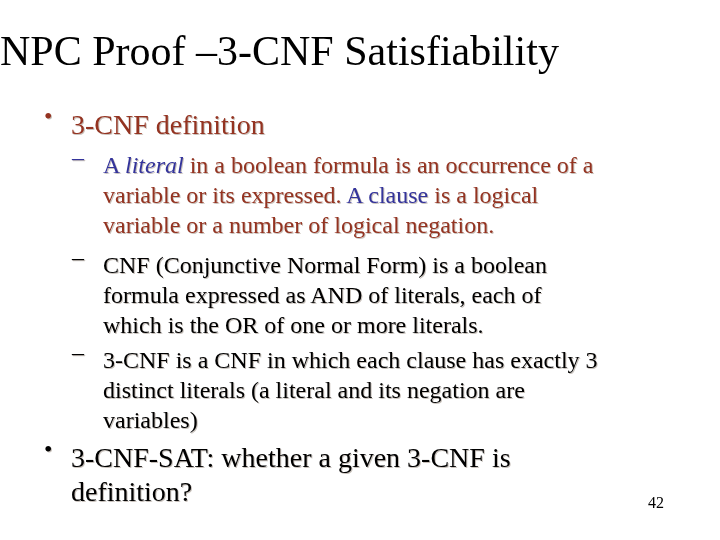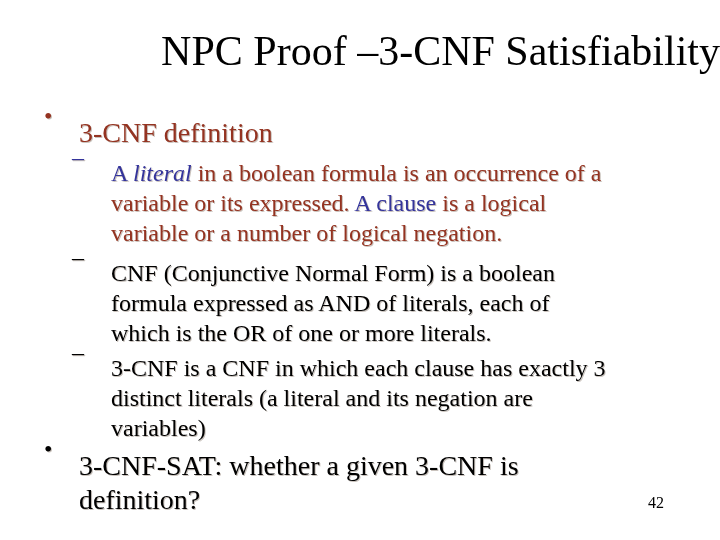--- a/index.html
+++ b/index.html
@@ -14,21 +14,21 @@
     background: #ffffff;
     overflow: hidden;
     font-family: "Liberation Serif", "DejaVu Serif", serif;
   }
   .title {
     position: absolute;
     top: 26px;
     left: 0;
     width: 720px;
     margin: 0;
-    text-align: right;
+    text-align: left;
     font-size: 42px;
     font-weight: normal;
     color: #000000;
     letter-spacing: 0px;
     line-height: 50px;
   }
   
   .b1 {
     position: absolute;
     left: 44px;
@@ -51,21 +51,21 @@
     width: 575px;
     font-size: 24px;
     line-height: 30px;
   }
   .sub .marker {
     position: absolute;
     left: 0;
     top: 0;
   }
   .sub p, .b1 p {
-    margin: 16px;
+    margin: 8px;
   }
   .shadowed {
     text-shadow: 1px 1px 0 #c9c2bc;
   }
   .red    { color: #943321; }
   .blue   { color: #34349b; }
   .black  { color: #000000; }
   .italic { font-style: italic; font-family: Liberation Serif, serif; }
   .page-number {
     position: absolute;

